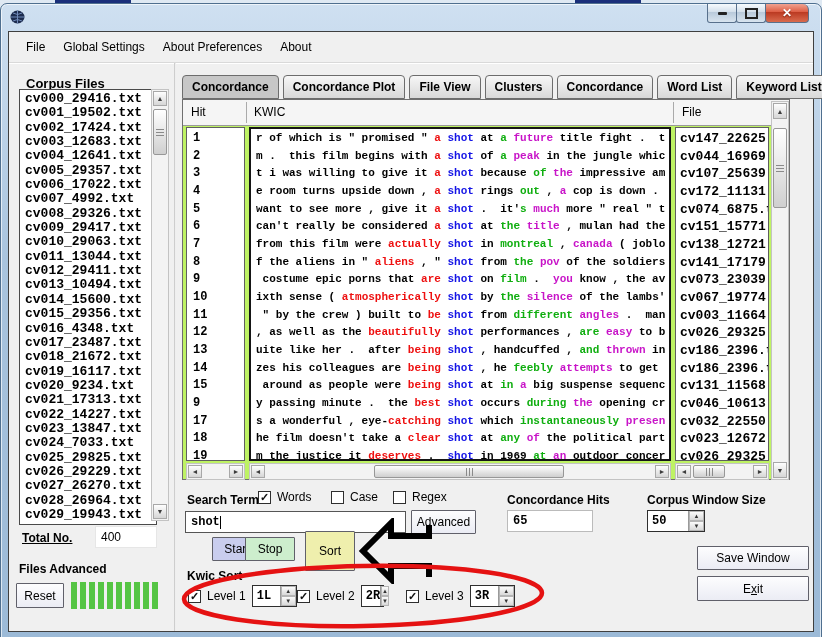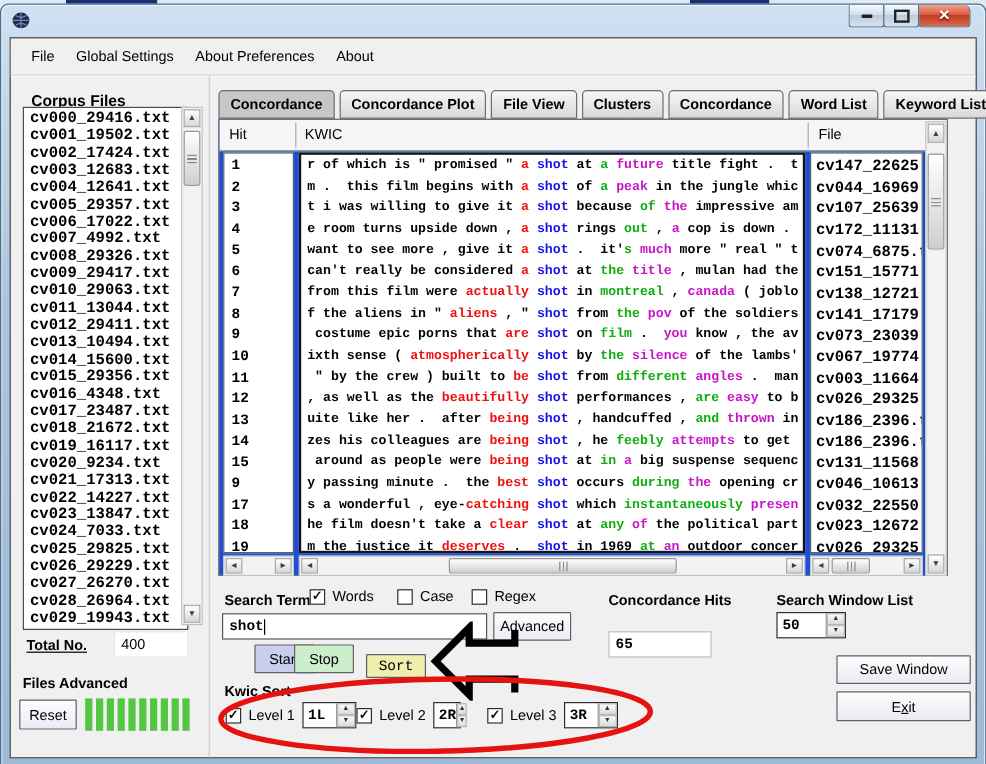--- a/index.html
+++ b/index.html
@@ -52,21 +52,21 @@
   .grip.h{width:5px;height:8px;border:none;border-left:1px solid #8a8a8a;border-right:1px solid #8a8a8a;
     background:linear-gradient(90deg,#0000 2px,#8a8a8a 2px,#8a8a8a 3px,#0000 3px);}
   
   .tabs{position:absolute;left:173px;top:43px;display:flex;gap:4px;}
   .tab{height:24px;padding:0 9px;display:flex;align-items:center;font-size:12px;font-weight:bold;
     border:1px solid #6d6d6d;border-radius:4px 4px 0 0;
     background:linear-gradient(#f7f7f7,#d8d8d8);white-space:nowrap;box-sizing:border-box;}
   .tab.active{background:#c7c7c7;}
   
   .tablewrap{position:absolute;left:173px;top:67px;width:608px;height:381px;
-    border:1px solid #6f6f6f;background:#1d4ed8;box-sizing:border-box;}
+    border:1px solid #6f6f6f;background:#bef264;box-sizing:border-box;}
   .thead{position:absolute;left:0;top:0;right:0;height:25px;background:#f5f5f5;
     border-bottom:1px solid #9a9a9a;}
   .th{position:absolute;top:5px;font-size:12px;color:#000;}
   .th-sep{position:absolute;top:2px;bottom:2px;width:1px;background:#aaa;}
   .hit-col{position:absolute;left:3px;top:27px;width:59px;height:334px;background:#fff;
     border:1px solid #5f5f5f;font-size:12px;line-height:17.65px;padding:2px 0 0 6px;
     white-space:pre;overflow:hidden;box-sizing:border-box;}
   .kwic-col{position:absolute;left:66px;top:27px;width:422px;height:334px;background:#fff;
     border:2px solid #151515;font-size:11px;line-height:17.65px;padding:1px 0 0 5px;
     white-space:pre;overflow:hidden;box-sizing:border-box;}
@@ -242,37 +242,37 @@
           <span class="cb"></span>
           <span>Regex</span>
         </div>
       </div>
     <div class="field mono" style="left:176px;top:479px;width:221px;height:22px;border-color:#555;font-size:12px;">
       <span>shot</span>
         <span class="caret"></span>
     </div>
     <div class="btn" style="left:402px;top:478px;width:65px;height:24px;">Advanced</div>
     <div class="blabel" style="left:498px;top:461px;">Concordance Hits</div>
-    <div class="field mono" style="left:498px;top:478px;width:86px;height:22px;border-color:#bbb;margin-top:16px;">65</div>
-    <div class="blabel" style="left:638px;top:461px;">Search Window List</div>
+    <div class="field mono" style="left:498px;top:478px;width:86px;height:22px;border-color:#bbb;">65</div>
+    <div class="blabel" style="left:638px;top:461px;">Corpus Window Size</div>
     <div class="spin" style="position:absolute;left:638px;top:478px;width:58px;">
       <span class="spin-val mono">50</span>
       <span class="spin-btns">
         <span class="spin-b">
             <span>▲</span>
           </span>
         <span class="spin-b">
             <span>▼</span>
           </span>
       </span>
     </div>
 
     <div class="btn" style="left:176px;top:505px;width:50px;height:24px;background:var(--start-bg);margin-left:27px;">Start</div>
     <div class="btn" style="left:236px;top:505px;width:50px;height:24px;background:var(--stop-bg);">Stop</div>
-    <div class="btn" style="left:296px;top:513px;width:50px;height:20px;background:var(--sort-bg);font-family:Liberation Mono, monospace;">Sort</div>
+    <div class="btn" style="left:296px;top:499px;width:50px;height:40px;background:var(--sort-bg);">Sort</div>
 
     <div class="blabel" style="left:178px;top:537px;">Kwic Sort</div>
     <div id="kwic-levels">
         <div class="cbgroup" style="left: 179px; top: 553px;">
           <span class="cb">✓</span>
           <span>Level 1</span>
           <span class="spin" style="width: 45px;">
             <span class="spin-val mono">1L</span>
             <span class="spin-btns">
               <span class="spin-b">▲</span>

